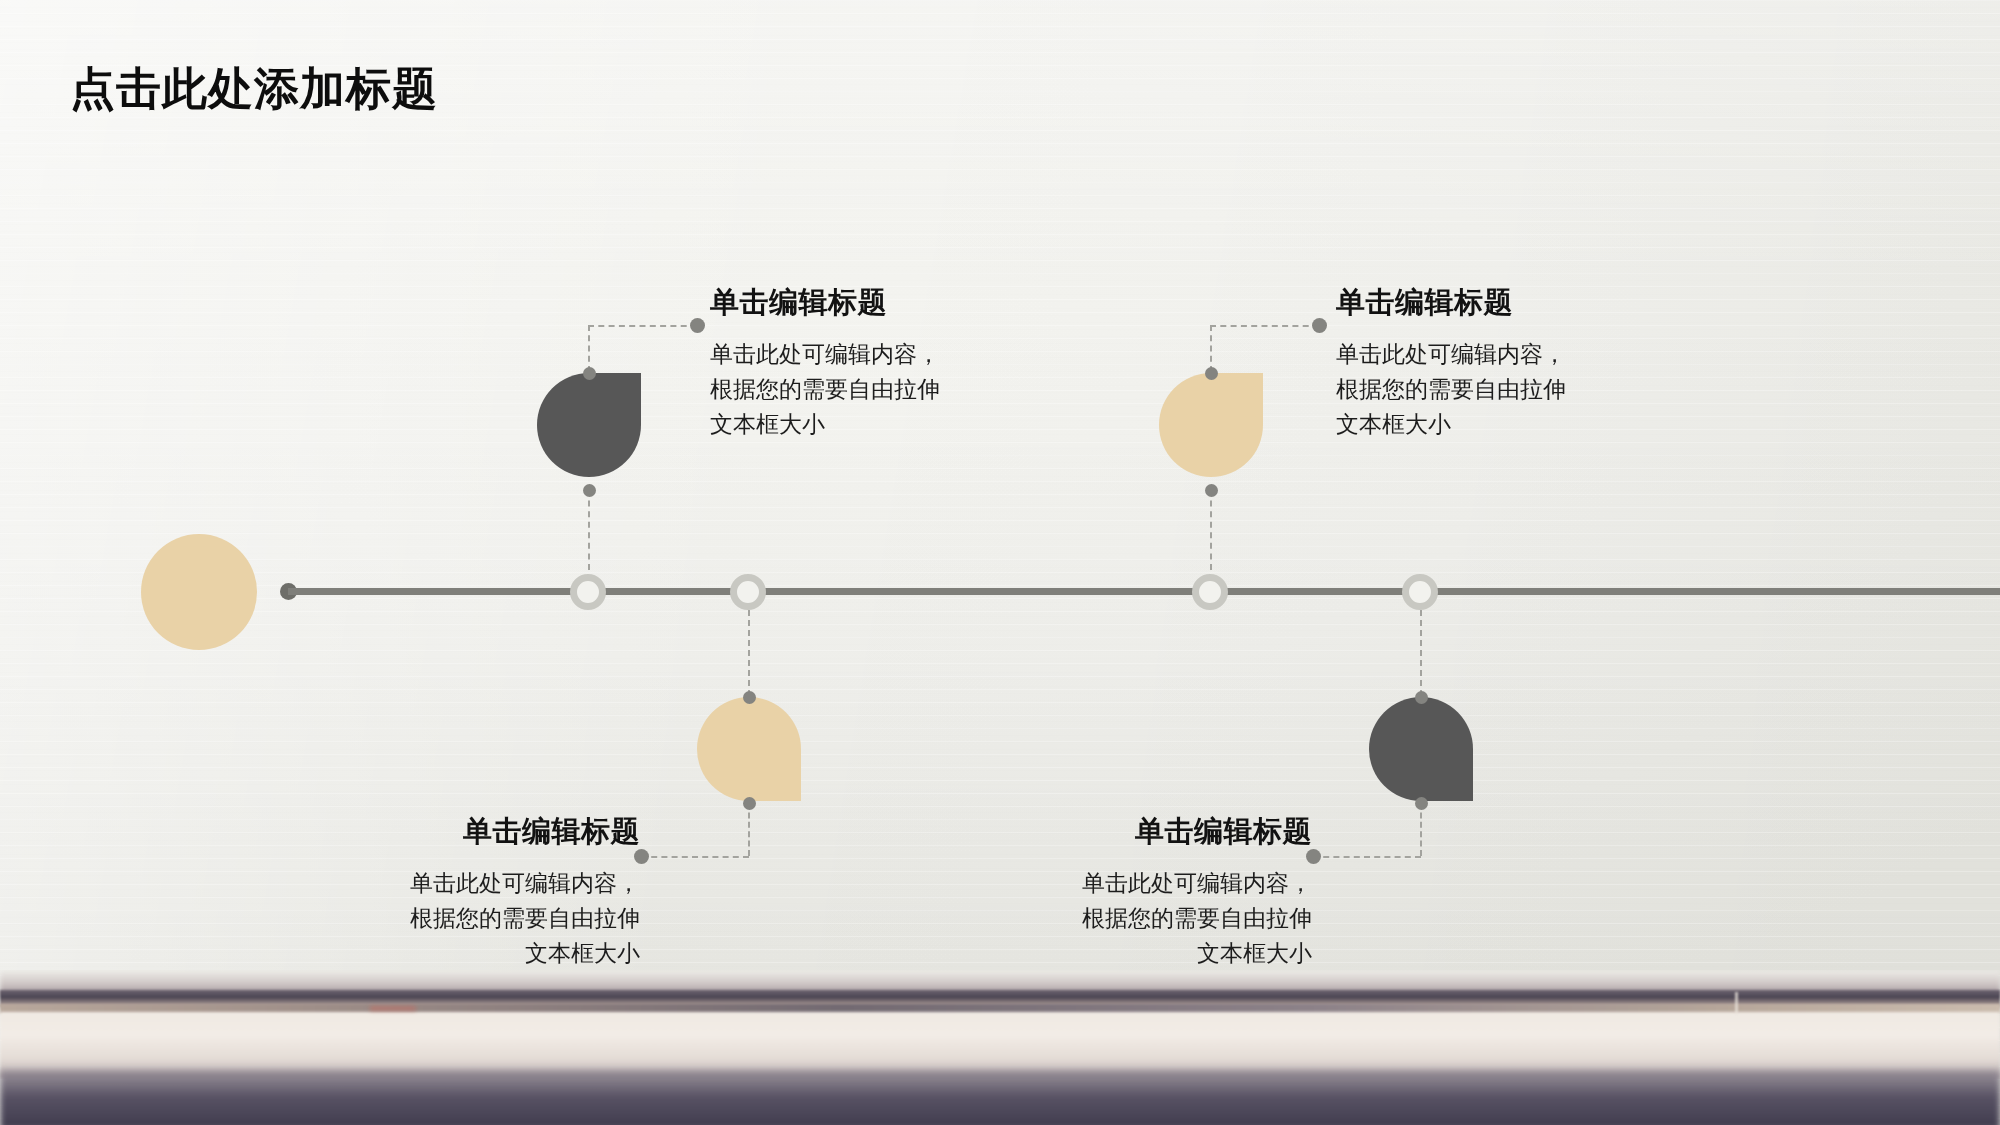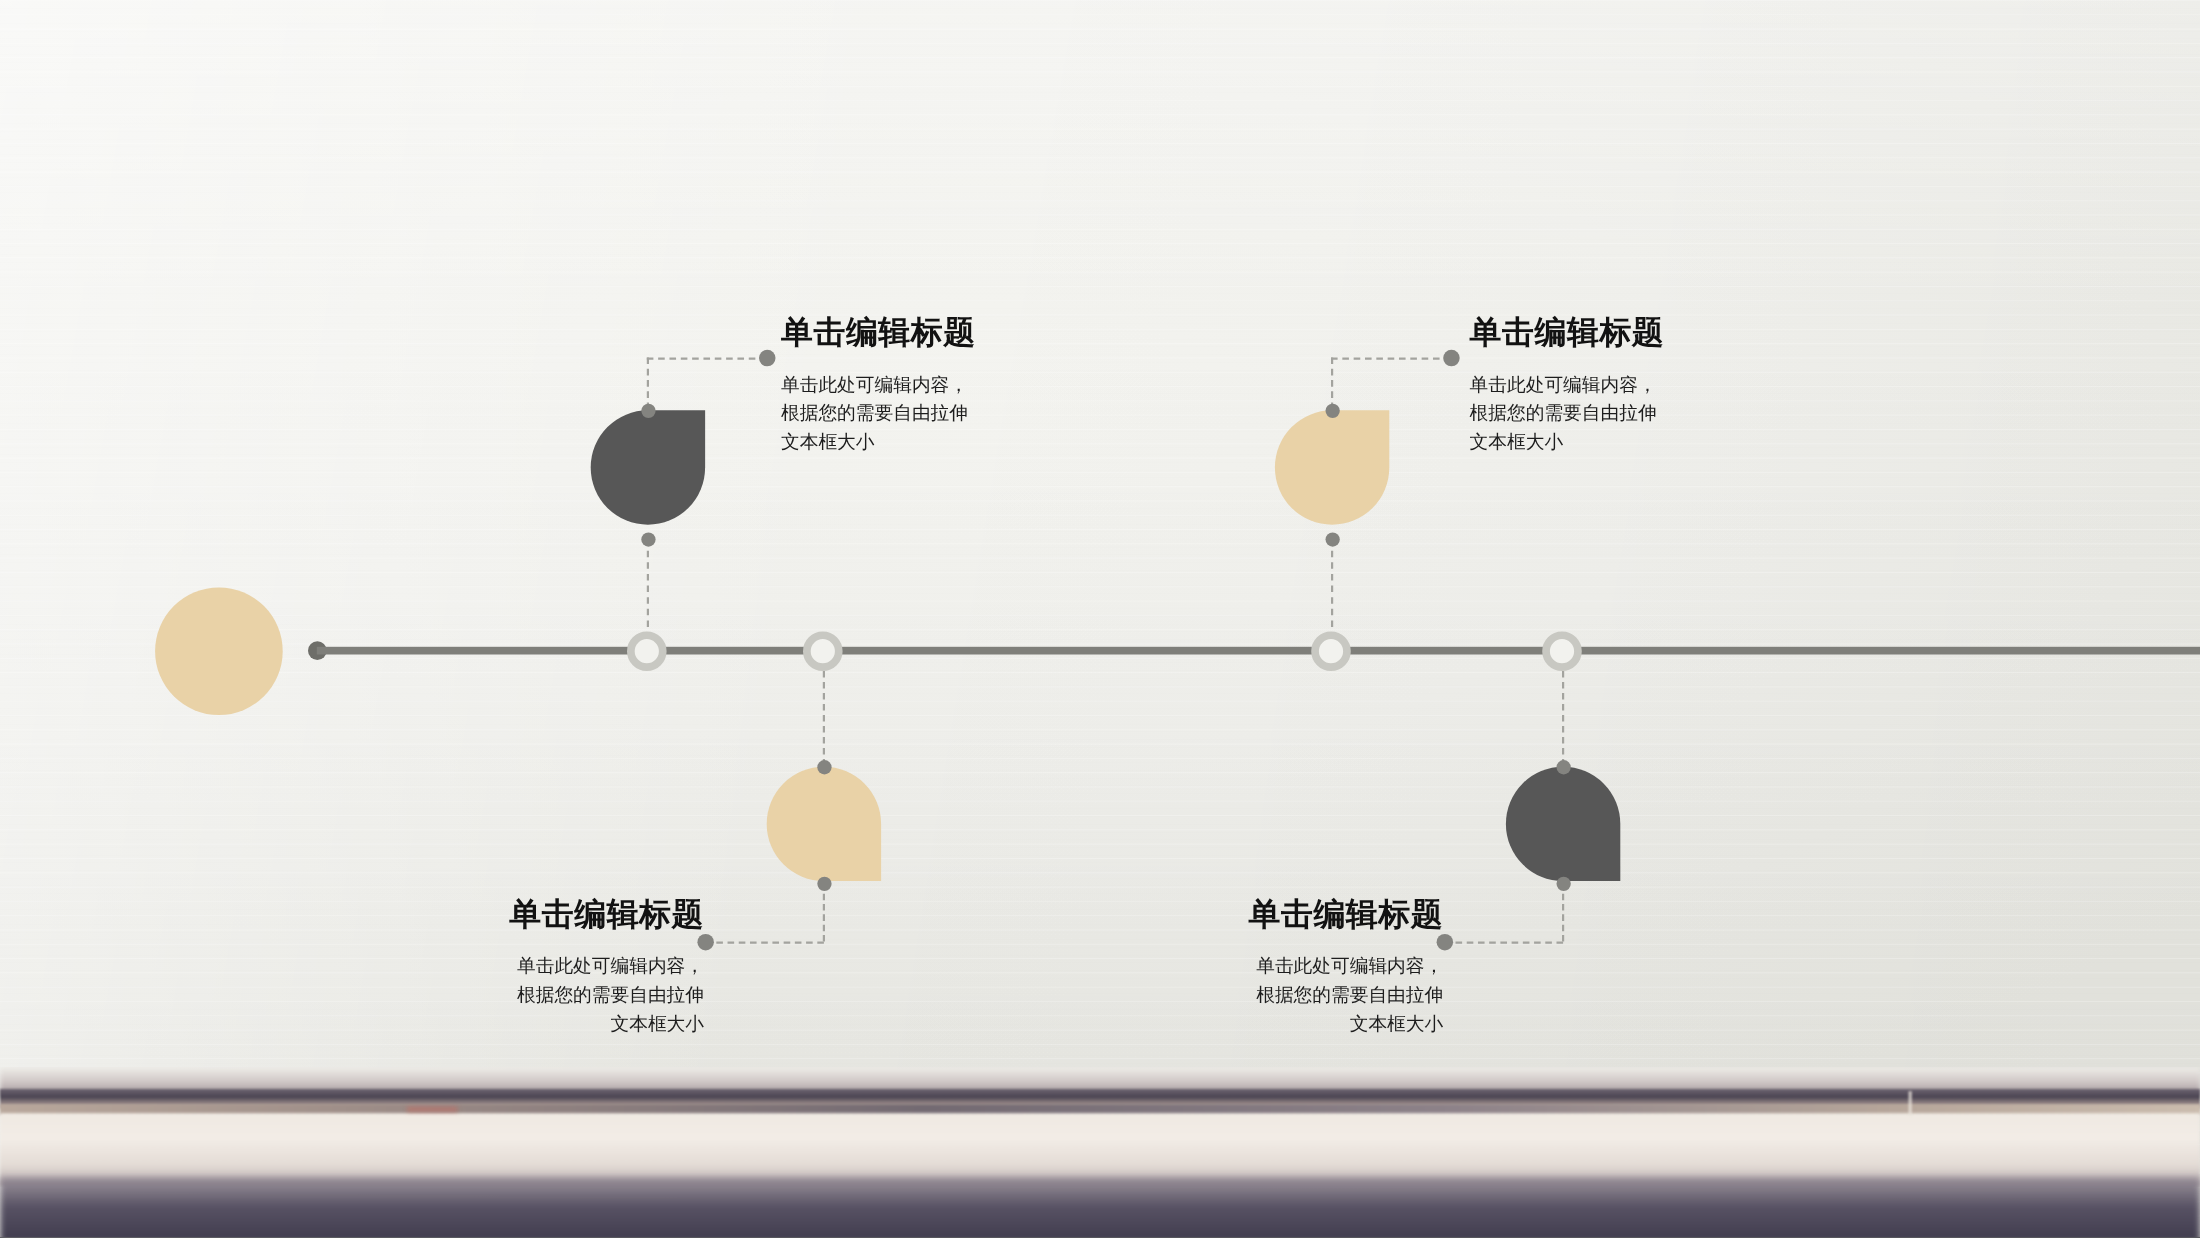--- a/index.html
+++ b/index.html
@@ -131,21 +131,21 @@
   .block { position: absolute; }
   .block .b-title {
     font-size: 29px;
     font-weight: bold;
     color: #121212;
     letter-spacing: 0.5px;
     margin-bottom: 14px;
     white-space: nowrap;
   }
   .block .b-line {
-    font-size: 17px;
+    font-size: 23px;
     color: #1d1d1d;
     line-height: 1.52;
     white-space: nowrap;
   }
   .block.align-right { text-align: right; }
   .block.align-left  { text-align: left; }
 
   
   #desk-strip {
     position: absolute;
@@ -197,20 +197,21 @@
   }
 </style>
 </head>
 <body>
 
 <div id="slide">
 
   <div class="bg-texture"></div>
   <div class="bg-streaks"></div>
 
+  <div id="page-title">点击此处添加标题</div>
 
   <div class="accent-circle"></div>
   <div class="timeline-start-dot"></div>
   <div class="timeline-axis"></div>
 
   <div class="node-ring" style="left:588px;"></div>
   <div class="blob blob-up" style="left:537px; top:373px; background:#575757;"></div>
   <div class="vline" style="left:588px; top:490px; height:80px;"></div>
   <div class="cdot small" style="left:589px; top:490px;"></div>
   <div class="vline" style="left:588px; top:325px; height:47px;"></div>

